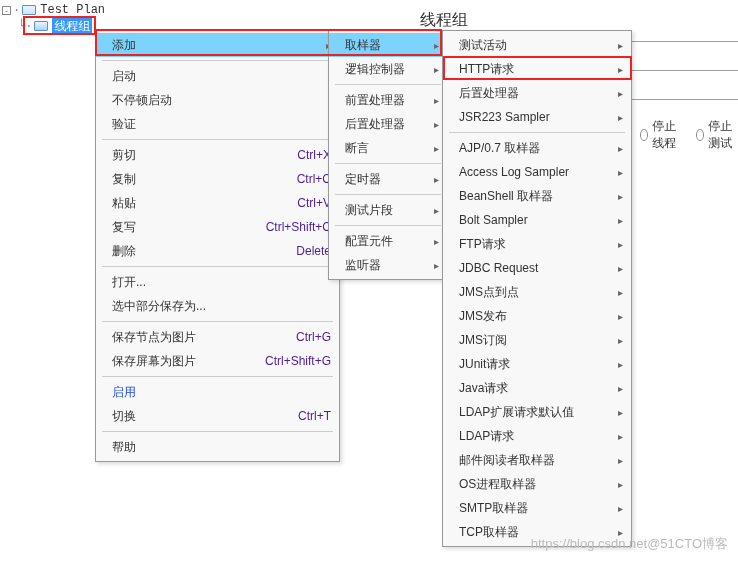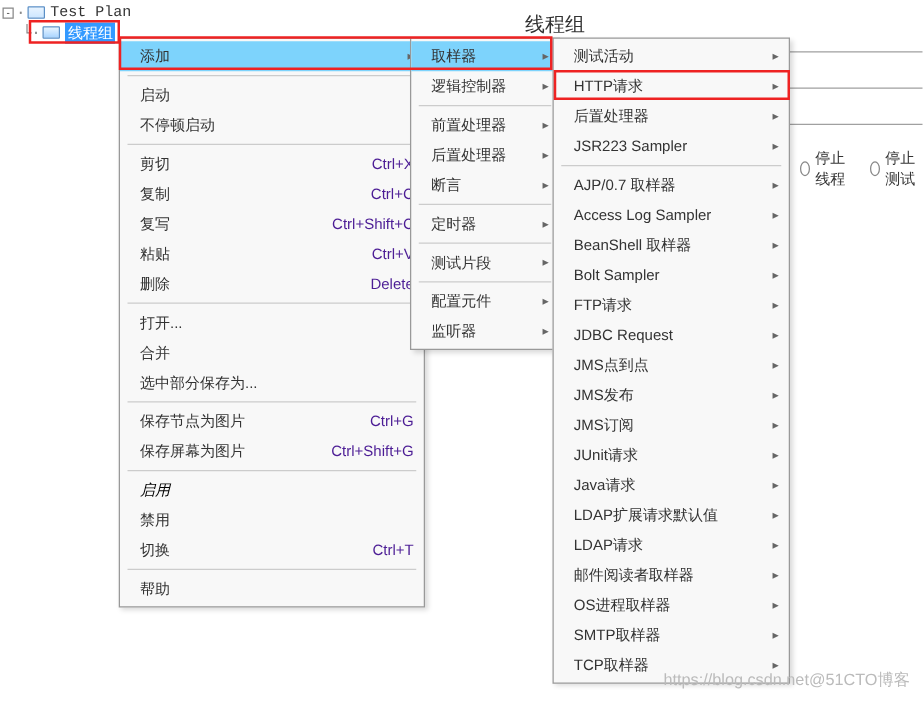--- a/index.html
+++ b/index.html
@@ -17,21 +17,21 @@
 .hr { border-top: 1px solid #a0a0a0; margin: 6px 0 6px 20px; }
 .radio-row { position: absolute; left: 640px; top: 118px; display: flex; gap: 14px; }
 .radio { display: flex; align-items: center; gap: 4px; }
 .radio-dot { width: 12px; height: 12px; border: 1px solid #888; border-radius: 50%; }
 .check { width: 12px; height: 12px; border: 1px solid #888; display: inline-block; margin-right: 4px; }
 .menu { position: absolute; background: #f8f8f8; border: 1px solid #999; box-shadow: 2px 2px 4px rgba(0,0,0,0.15); padding: 2px 0; }
 .menu-item { display: flex; align-items: center; justify-content: space-between; height: 24px; padding: 0 8px 0 16px; white-space: nowrap; min-width: 200px; }
 .menu-item.hl { background: #7dd3fc; }
 .menu-item .shortcut { color: #4c1d95; margin-left: 40px; }
 .menu-item .arrow { color: #666; margin-left: 20px; font-size: 10px; }
-.menu-item.disabled { color: #000000; font-style: italic; }
+.menu-item.disabled { color: #1d4ed8; }
 .menu-sep { height: 1px; background: #ccc; margin: 3px 6px; }
 .menu1 { left: 95px; top: 30px; width: 245px; }
 .menu2 { left: 328px; top: 30px; width: 120px; }
 .menu2 .menu-item { min-width: 90px; }
 .menu3 { left: 442px; top: 30px; width: 190px; }
 .menu3 .menu-item { min-width: 180px; }
 .watermark { position: absolute; right: 10px; bottom: 10px; color: #bbb; font-size: 13px; }
 .bg-form { position: absolute; left: 430px; top: 200px; color: #777; }
 .bg-form div { margin: 8px 0; }
 </style>
@@ -85,70 +85,66 @@
     </div>
     <div class="menu-sep"></div>
     <div class="menu-item">
       <span>启动</span>
       <span></span>
     </div>
     <div class="menu-item">
       <span>不停顿启动</span>
       <span></span>
     </div>
+    <div class="menu-item">
+      <span>验证</span>
+      <span></span>
+    </div>
     <div class="menu-sep"></div>
     <div class="menu-item">
       <span>剪切</span>
       <span class="shortcut">Ctrl+X</span>
     </div>
     <div class="menu-item">
       <span>复制</span>
       <span class="shortcut">Ctrl+C</span>
     </div>
     <div class="menu-item">
+      <span>粘贴</span>
+      <span class="shortcut">Ctrl+V</span>
+    </div>
+    <div class="menu-item">
       <span>复写</span>
       <span class="shortcut">Ctrl+Shift+C</span>
     </div>
     <div class="menu-item">
-      <span>粘贴</span>
-      <span class="shortcut">Ctrl+V</span>
-    </div>
-    <div class="menu-item">
       <span>删除</span>
       <span class="shortcut">Delete</span>
     </div>
     <div class="menu-sep"></div>
     <div class="menu-item">
       <span>打开...</span>
       <span></span>
     </div>
     <div class="menu-item">
-      <span>合并</span>
-      <span></span>
-    </div>
-    <div class="menu-item">
       <span>选中部分保存为...</span>
       <span></span>
     </div>
     <div class="menu-sep"></div>
     <div class="menu-item">
       <span>保存节点为图片</span>
       <span class="shortcut">Ctrl+G</span>
     </div>
     <div class="menu-item">
       <span>保存屏幕为图片</span>
       <span class="shortcut">Ctrl+Shift+G</span>
     </div>
     <div class="menu-sep"></div>
     <div class="menu-item disabled">
       <span>启用</span>
-      <span></span>
-    </div>
-    <div class="menu-item">
-      <span>禁用</span>
       <span></span>
     </div>
     <div class="menu-item">
       <span>切换</span>
       <span class="shortcut">Ctrl+T</span>
     </div>
     <div class="menu-sep"></div>
     <div class="menu-item">
       <span>帮助</span>
       <span></span>

